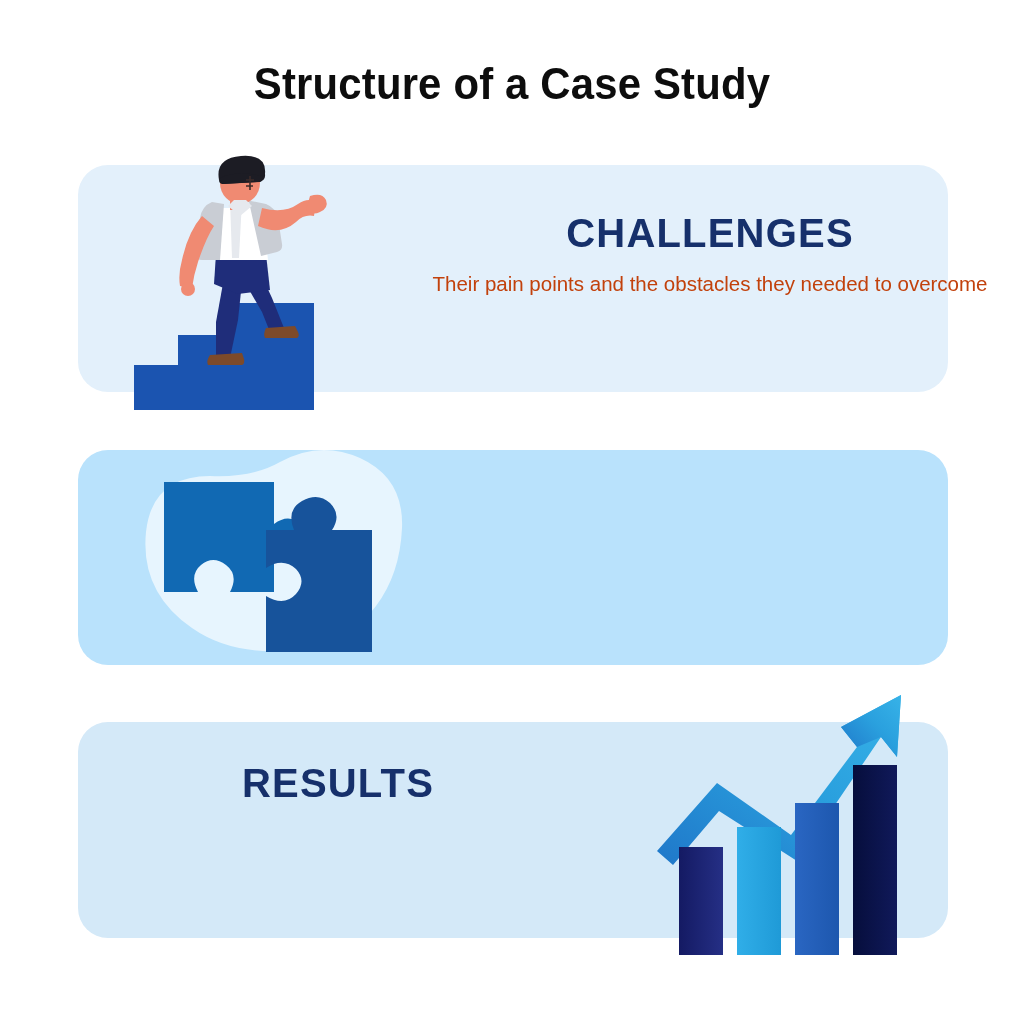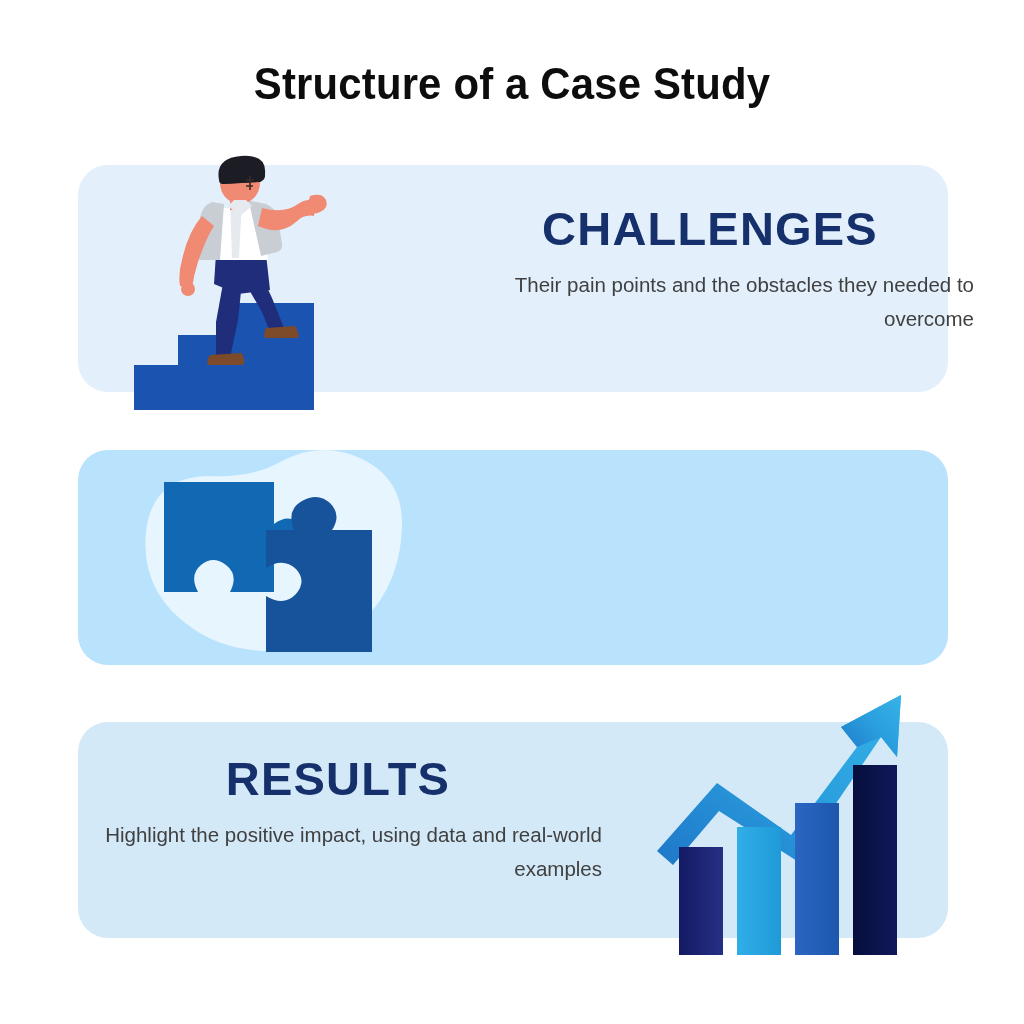--- a/index.html
+++ b/index.html
@@ -68,35 +68,34 @@
   .text-block {
     position: absolute;
     text-align: center;
   }
   .block-1 { left: 430px; top: 205px; width: 560px; }
   .block-2 { left: 392px; top: 485px; width: 560px; }
   .block-3 { left: 58px;  top: 755px; width: 560px; }
 
   .heading {
     font-family: "Liberation Sans", sans-serif;
-    font-size: 47px;
+    font-size: 40px;
     font-weight: bold;
     letter-spacing: 1.2px;
     color: #16306b;
-    margin: 0 0 14px 0;
+    margin: 8px 0 14px 0;
     line-height: 1.0;
   }
   .subtext {
     font-family: "Liberation Sans", sans-serif;
     font-size: 20.5px;
     font-weight: normal;
-    color: #404040;
+    color: #c2410c;
     line-height: 1.68;
-    margin: 16px;
-    text-align: right;
+    margin: 0;
   }
 
   
   .illus {
     position: absolute;
   }
   .illus-stairs { left: 120px; top: 150px;  width: 240px; height: 260px; }
   .illus-puzzle { left: 118px; top: 440px;  width: 310px; height: 240px; }
   .illus-chart  { left: 645px; top: 685px;  width: 310px; height: 280px; }
 </style>
@@ -195,21 +194,20 @@
                L148 90
                Z" fill="#17539b"></path>
     </svg>
   </div>
 
 
   <div class="card card-3"></div>
 
   <div class="text-block block-3">
     <div class="heading">RESULTS</div>
-    <div class="subtext">Highlight the positive impact, using data and real-world examples</div>
   </div>
 
   <div class="illus illus-chart">
     <svg width="310" height="280" viewBox="0 0 310 280" xmlns="http://www.w3.org/2000/svg">
       <defs>
         <linearGradient id="arrowGrad" x1="0" y1="1" x2="1" y2="0">
           <stop offset="0%" stop-color="#1f77c9"></stop>
           <stop offset="55%" stop-color="#2aa0de"></stop>
           <stop offset="100%" stop-color="#37b3e8"></stop>
         </linearGradient>

